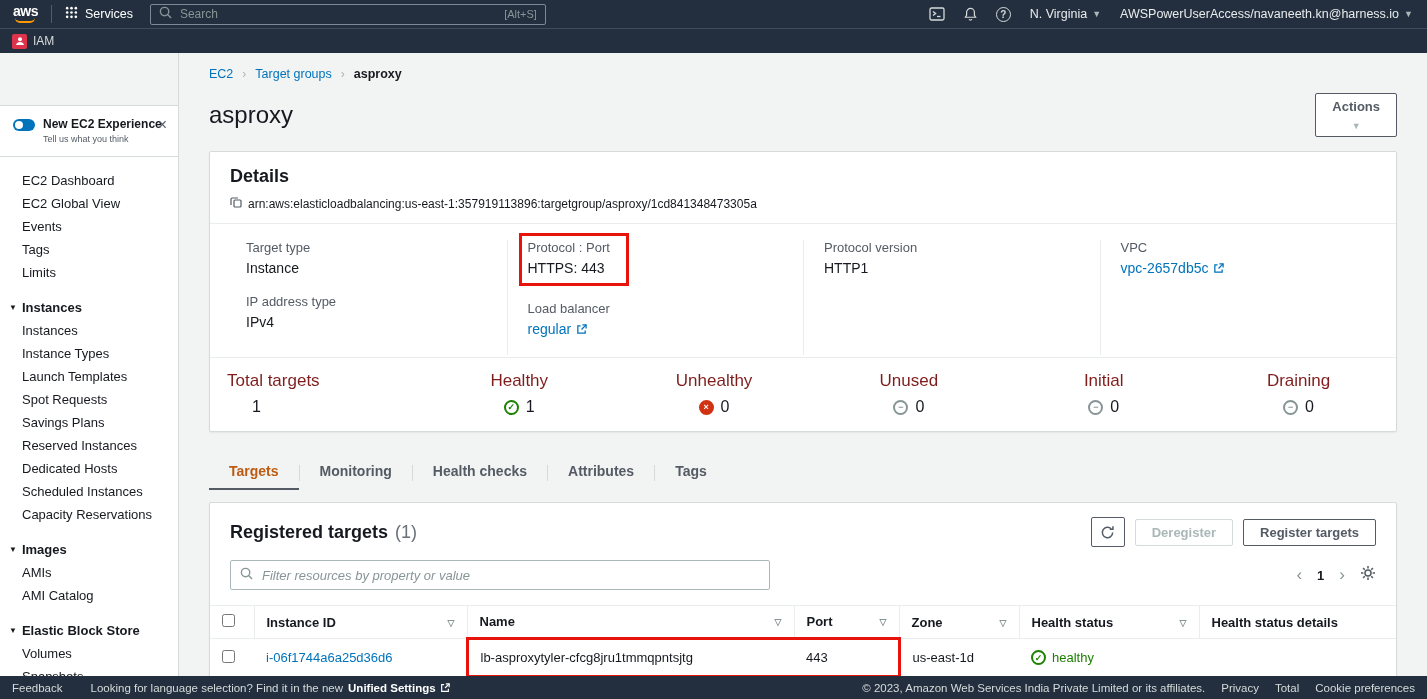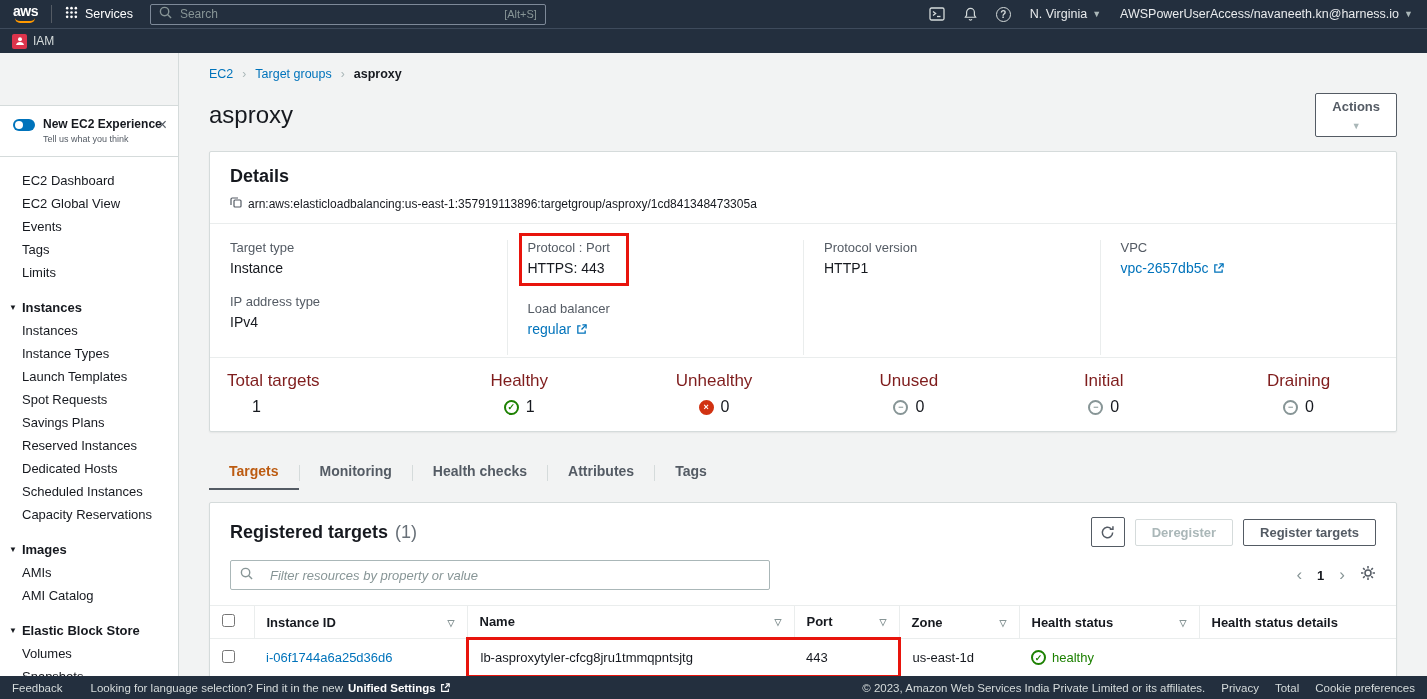--- a/index.html
+++ b/index.html
@@ -65,21 +65,21 @@
   .btn.disabled { border-color:#d5dbdb; color:#aab7b8; cursor:default; }
 
   .card { background:#fff; border:1px solid #d5dbdb; border-radius:2px; box-shadow:0 1px 2px rgba(0,0,0,0.06); }
   .details-card { margin-top:14px; }
   .card-head { padding:14px 20px 12px; }
   h2 { margin:0; font-size:18px; font-weight:700; color:#16191f; display:inline; }
   .arn-row { margin-top:9px; display:flex; align-items:center; gap:6px; font-size:12px; color:#16191f; }
 
   .fields { display:grid; grid-template-columns:1fr 1fr 1fr 1fr; border-top:1px solid #eaeded; padding:16px 0 2px; }
   .fcol { padding:0 20px; border-left:1px solid #eaeded; }
-  .fcol:first-child { border-left:none; }
+  .fcol:first-child { border-left:none;margin-left:16px; }
   .field { margin-bottom:18px; }
   .flabel { font-size:13px; color:#545b64; margin-bottom:5px; }
   .fvalue { font-size:14px; color:#16191f; }
   .link { color:#0073bb; cursor:pointer; display:inline-flex; align-items:center; gap:5px; }
   .red-outline { display:inline-block; border:3px solid #e8140c; padding:4px 16px 7px 6px; margin:-7px 0 -3px -9px; }
 
   .stats { border-top:1px solid #eaeded; display:flex; padding:13px 0 15px; }
   .stat { flex:1; text-align:center; }
   .stat:first-child { text-align:left; padding-left:17px; }
   .stat-label { font-size:17px; color:#7f1d1d; }
@@ -101,21 +101,21 @@
   .tc-head { display:flex; align-items:center; padding:14px 20px 13px; }
   .tc-count { font-size:18px; color:#687078; font-weight:400; margin-left:7px; }
   .tc-actions { margin-left:auto; display:flex; align-items:center; gap:10px; }
   .icon-btn { width:34px; height:30px; background:#fff; border:1px solid #545b64; border-radius:2px;
     display:flex; align-items:center; justify-content:center; cursor:pointer; }
 
   .filter-row { display:flex; align-items:center; padding:0 20px 15px; }
   .filter-input { width:540px; height:30px; border:1px solid #aab7b8; border-radius:2px; background:#fff;
     display:flex; align-items:center; gap:7px; padding:0 9px; }
   .filter-input input { flex:1; border:none; outline:none; font-size:13px; font-style:italic; color:#16191f;
-    font-family:"Liberation Sans", sans-serif;margin-left:8px; }
+    font-family:"Liberation Sans", sans-serif; }
   .filter-input input::placeholder { color:#879596; font-style:italic; }
   .pager { margin-left:auto; display:flex; align-items:center; gap:15px; }
   .pg-chev { color:#879596; font-size:17px; line-height:14px; cursor:pointer; }
   .pg-num { color:#16191f; font-weight:700; font-size:13px; cursor:pointer; }
 
   table { width:100%; border-collapse:collapse; font-size:13px; }
   thead th { text-align:left; font-weight:700; color:#16191f; padding:8px 12px;
     border-top:1px solid #eaeded; border-bottom:1px solid #eaeded; border-left:1px solid #eaeded; }
   thead th:first-child { border-left:none; }
   .sort { float:right; color:#879596; font-size:9px; margin-top:3px; }

